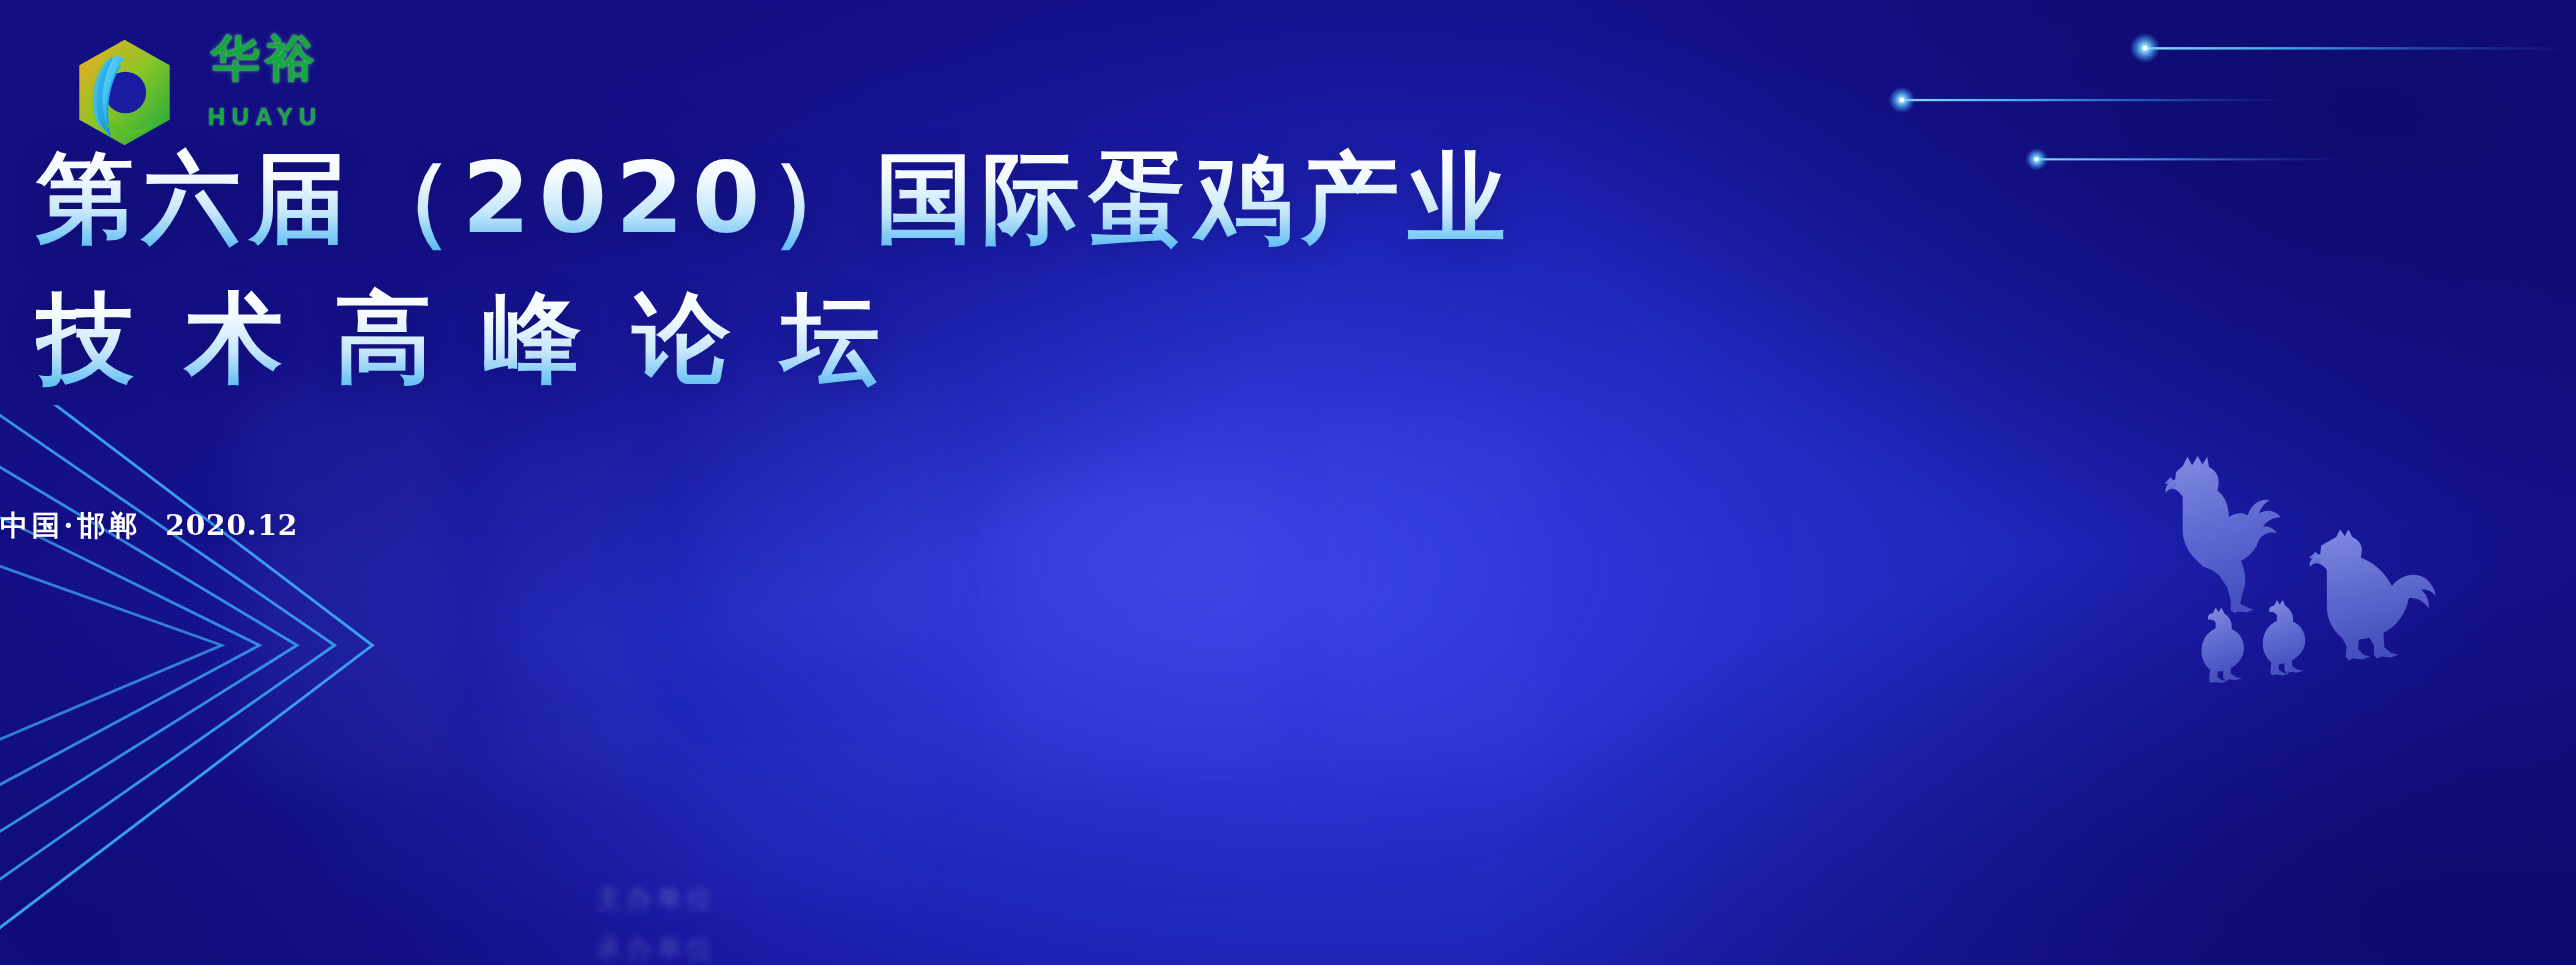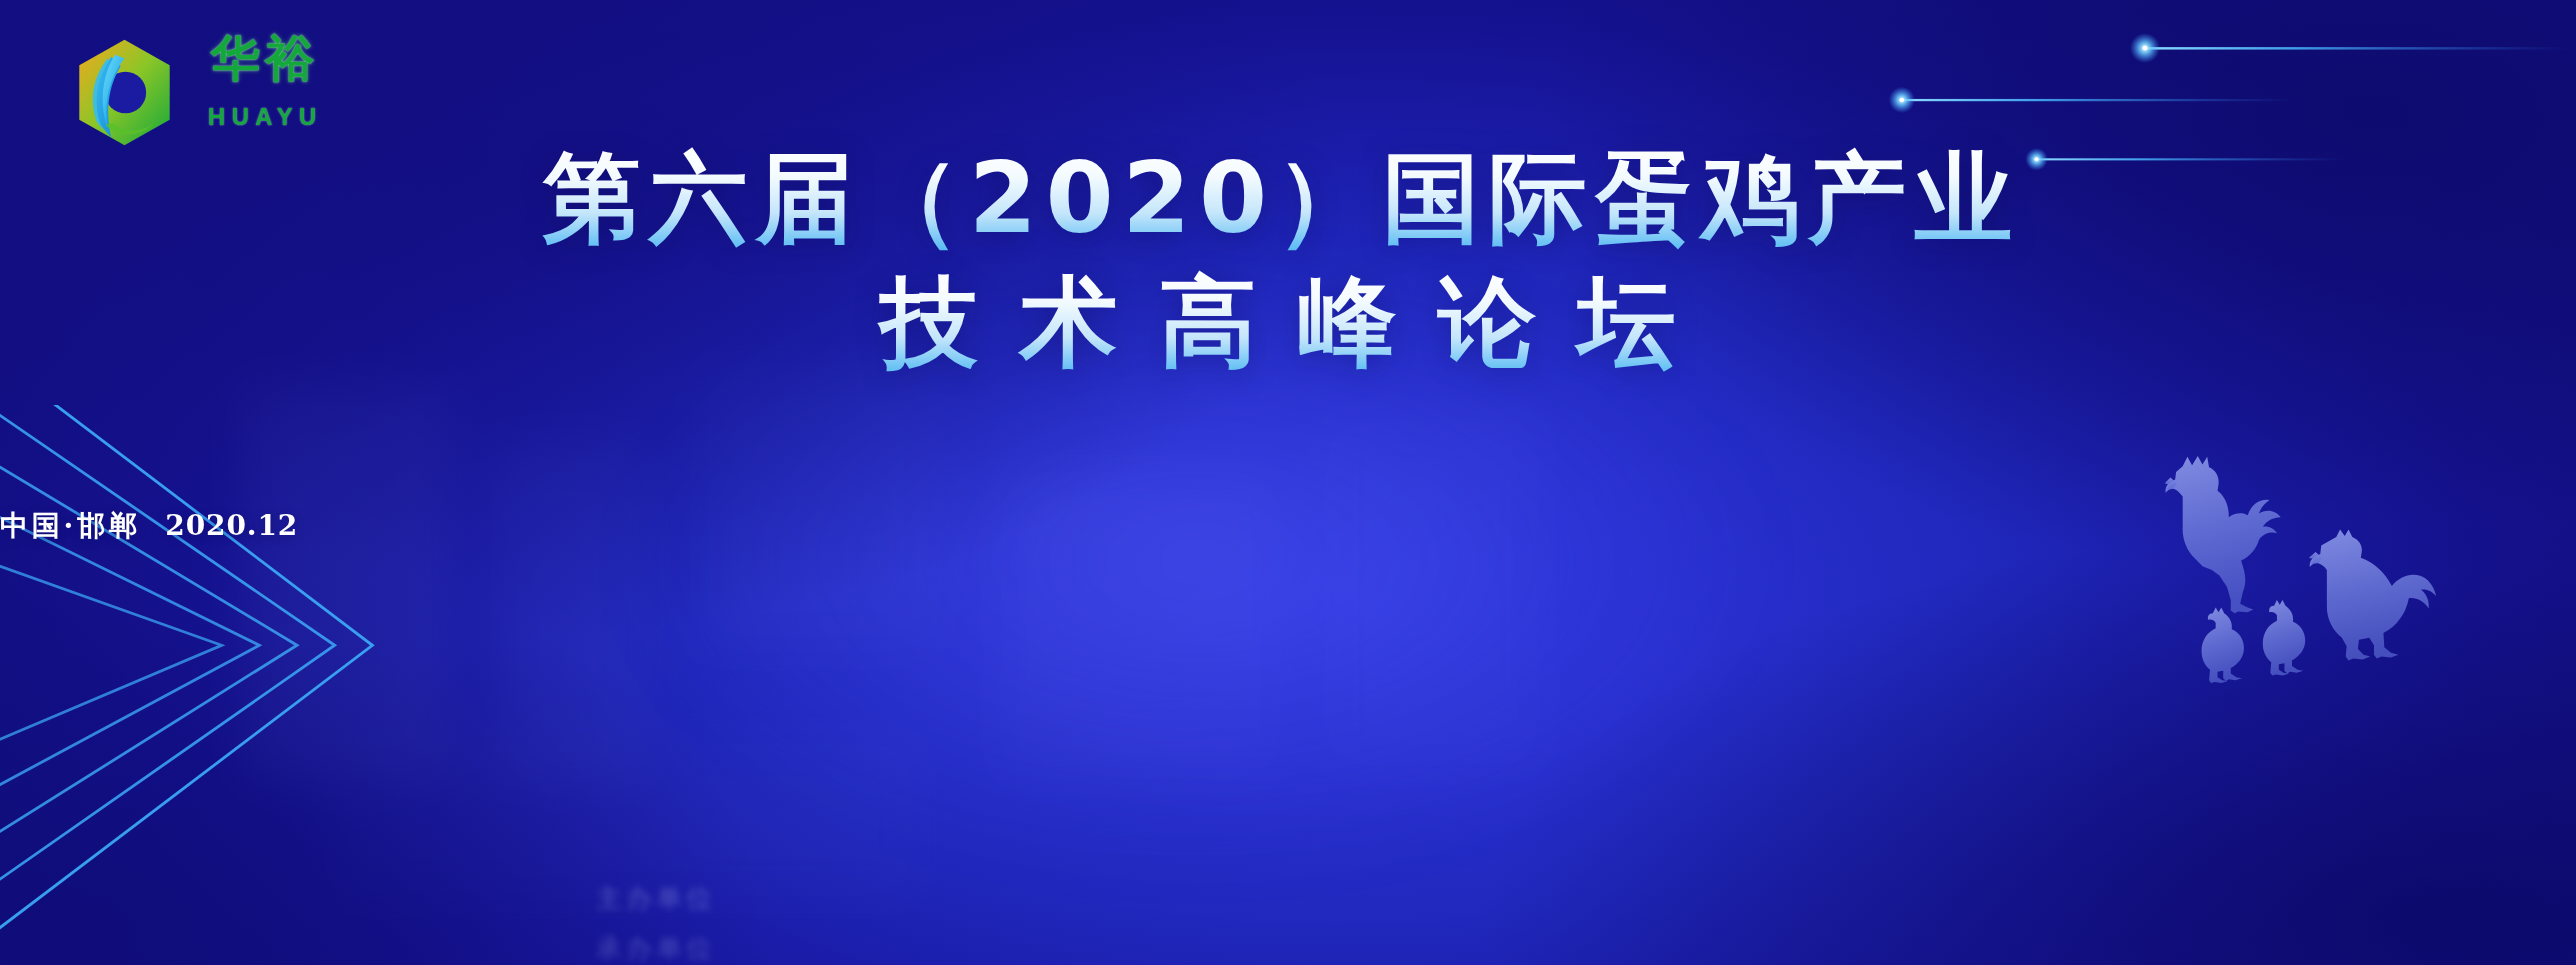--- a/index.html
+++ b/index.html
@@ -80,37 +80,38 @@
     font-family: "Liberation Sans", sans-serif;
     font-size: 23.6px; font-weight: 700; letter-spacing: 6.6px;
     color: #14a83c; margin-top: 23px;
     text-shadow: 0 0 1.9px rgba(180,255,190,0.8);
   }
 
   
   .headline {
     position: absolute;
     left: 0; right: 12px; top: 141px;
-    text-align: center;
+    text-align: left;
+    padding-left: 36px;
   }
   .hl-line {
     font-family: "DejaVu Sans", sans-serif;
     font-weight: 700;
     font-size: 98px;
     line-height: 1.18;
     letter-spacing: 8.5px;
     background: linear-gradient(180deg, #ffffff 0%, #f4fbff 30%, #c5e6fb 62%, #6cc3f5 88%, #49b6f2 100%);
     -webkit-background-clip: text;
     background-clip: text;
     color: transparent;
     -webkit-text-fill-color: transparent;
     filter: drop-shadow(0 3.8px 13.2px rgba(8,10,80,0.35));
     white-space: nowrap;
   }
-  .hl-line-2 { margin-top: 9px; font-family: Liberation Serif, serif; }
+  .hl-line-2 { margin-top: 24px; }
 
   
   .subtitle {
     position: absolute;
     left: 0; right: 0; top: 507px;
     text-align: left;
     font-family: "DejaVu Serif", "Liberation Serif", serif;
     font-size: 28px;
     letter-spacing: 3.8px;
     color: #ffffff;

